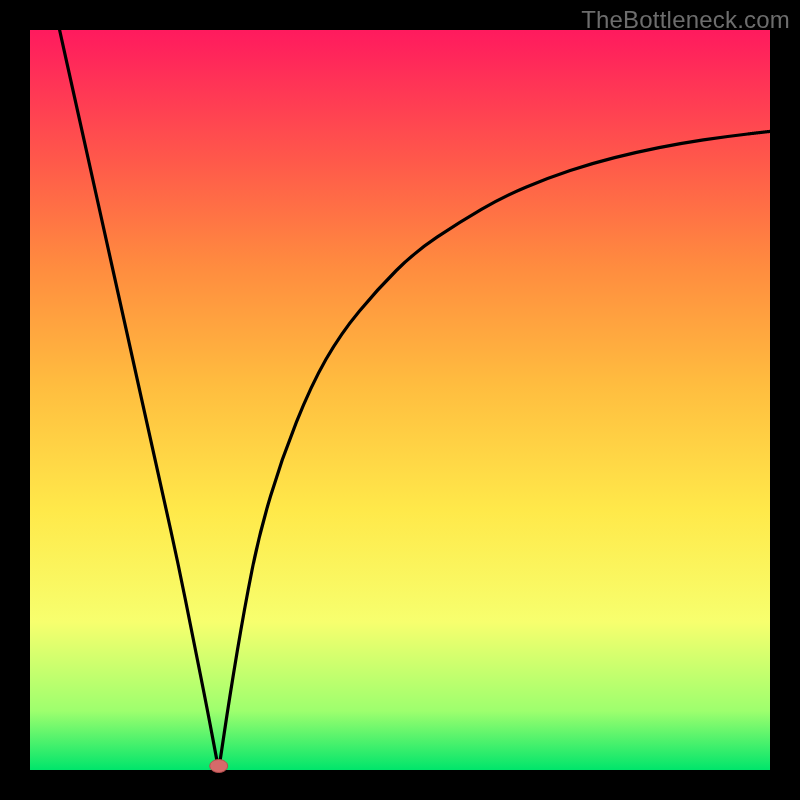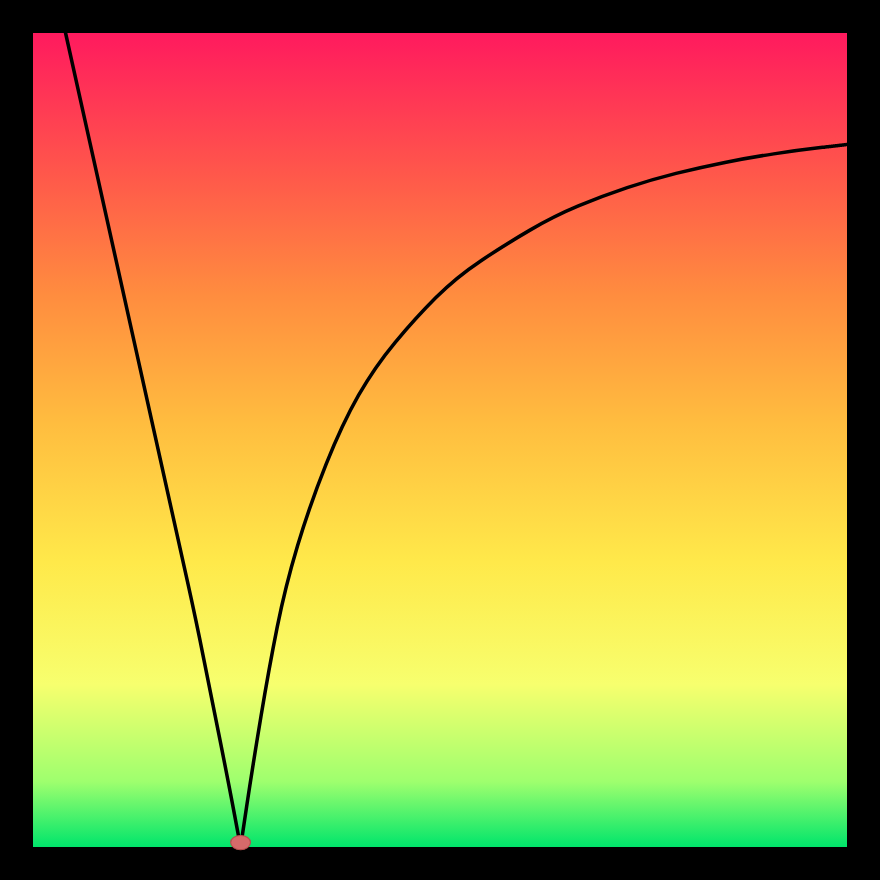--- a/index.html
+++ b/index.html
@@ -58,13 +58,14 @@
 </head>
 <body>
 
 <div class="stage">
   <div class="plot-area">
     <svg class="overlay-svg" viewBox="0 0 740 740" preserveAspectRatio="none">
       <path id="curve-path" fill="none" stroke="#000000" stroke-width="3.2" stroke-linejoin="round" stroke-linecap="round" d="M 29.60 0.00 Q 29.60 0.00 37.00 33.30 Q 44.40 66.60 51.80 99.90 Q 59.20 133.20 66.60 166.50 Q 74.00 199.80 81.40 233.10 Q 88.80 266.40 96.20 299.70 Q 103.60 333.00 111.00 366.30 Q 118.40 399.60 125.80 432.90 Q 133.20 466.20 140.60 499.50 Q 148.00 532.80 155.40 569.80 Q 162.80 606.80 170.20 643.80 Q 177.60 680.80 183.15 710.40 Q 188.70 740.00 188.70 740.00 Q 188.70 740.00 194.25 703.00 Q 199.80 666.00 207.20 621.60 Q 214.60 577.20 222.00 540.20 Q 229.40 503.20 240.50 466.20 Q 251.60 429.20 266.40 392.20 Q 281.20 355.20 296.00 329.30 Q 310.80 303.40 329.30 281.20 Q 347.80 259.00 366.30 240.50 Q 384.80 222.00 407.00 207.20 Q 429.20 192.40 451.40 179.45 Q 473.60 166.50 495.80 157.25 Q 518.00 148.00 540.20 140.60 Q 562.40 133.20 584.60 127.65 Q 606.80 122.10 629.00 117.66 Q 651.20 113.22 673.40 109.89 Q 695.60 106.56 717.80 103.97 T 740.00 101.38"></path>
       <ellipse id="minimum-marker" rx="9" ry="6.5" fill="#d66a6a" stroke="#b74e4e" stroke-width="1" cx="188.70" cy="736.00"></ellipse>
     </svg>
   </div>
+  <div class="watermark">TheBottleneck.com</div>
 </div>
 
 </body></html>

